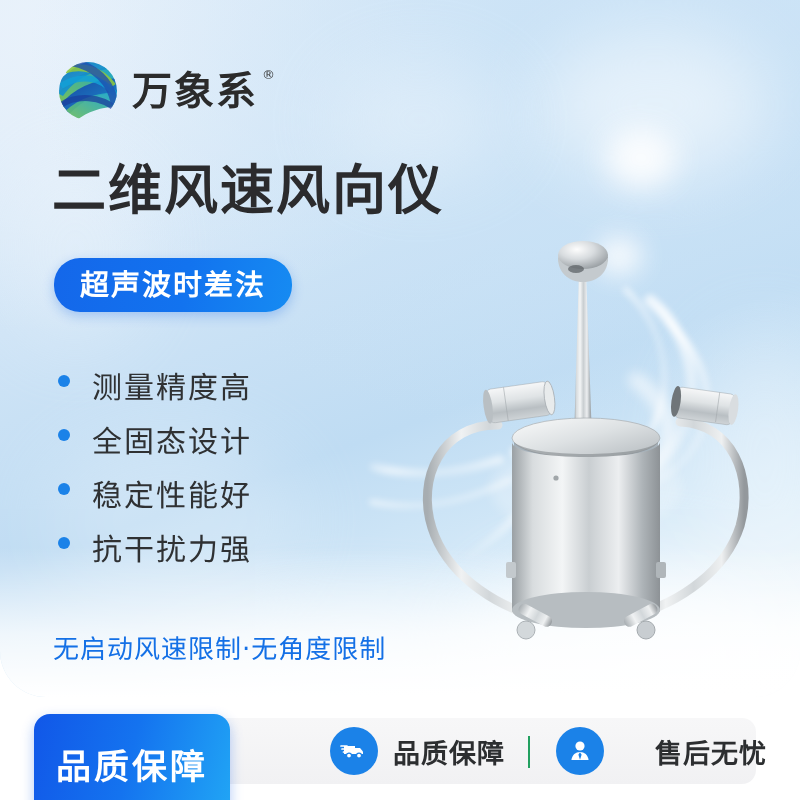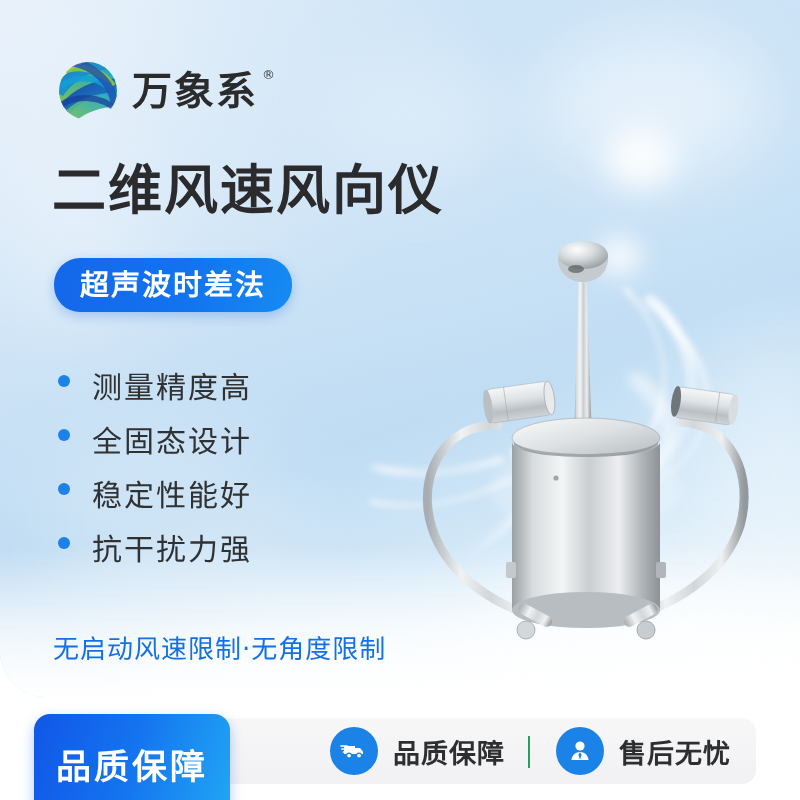--- a/index.html
+++ b/index.html
@@ -72,21 +72,21 @@
   .trustbar{position:absolute;left:44px;top:718px;width:712px;height:66px;border-radius:14px;
     background:linear-gradient(180deg,#f7f7f8 0%,#f1f1f3 100%);}
   .qa-pill{position:absolute;left:34px;top:714px;height:74px;padding:16px 22px;display:flex;
     align-items:center;border-radius:16px;
     background:linear-gradient(105deg,#1157e8 0%,#1473ef 48%,#21a6f5 100%);
     box-shadow:0 5px 13px rgba(17,90,230,.32);}
   .qa-pill span{color:#fff;font-size:35px;font-weight:700;letter-spacing:3px;line-height:1;
     font-family:"DejaVu Sans","Liberation Sans",sans-serif;}
   .trust-item{position:absolute;display:flex;align-items:center;}
   .ti1{left:330px;top:727px;}
-  .ti2{left:556px;top:727px;}
+  .ti2{left:556px;top:727px;gap:36px;}
   .ticon{width:48px;height:48px;border-radius:50%;background:#1b82e8;
     display:flex;align-items:center;justify-content:center;flex:0 0 auto;}
   .tlabel{margin-left:15px;font-size:27px;font-weight:700;color:#2c2e30;letter-spacing:1px;
     font-family:"DejaVu Sans","Liberation Sans",sans-serif;}
   .vdiv{position:absolute;left:528px;top:736px;width:2px;height:32px;background:#22a060;}
 
   
   .product{position:absolute;left:380px;top:210px;width:400px;height:450px;}
   .wind{position:absolute;left:350px;top:230px;width:440px;height:430px;pointer-events:none;}
 </style>

